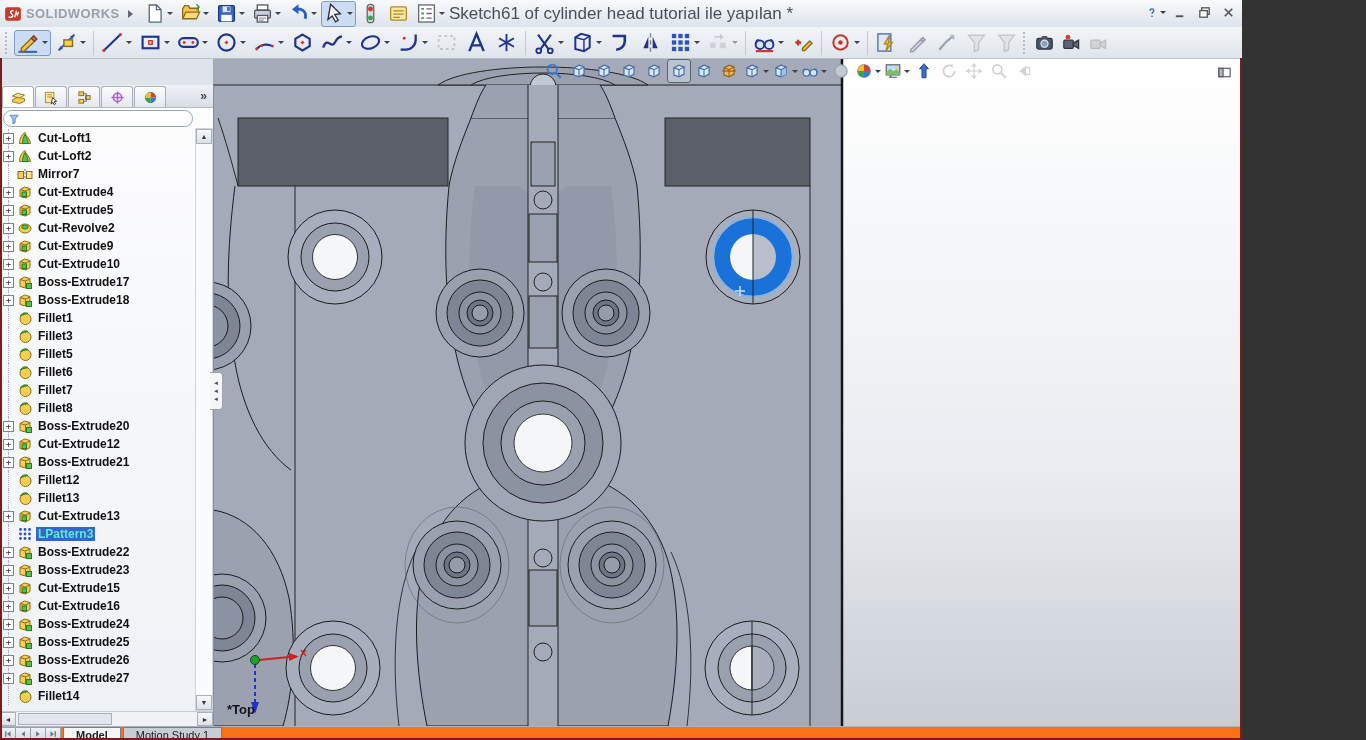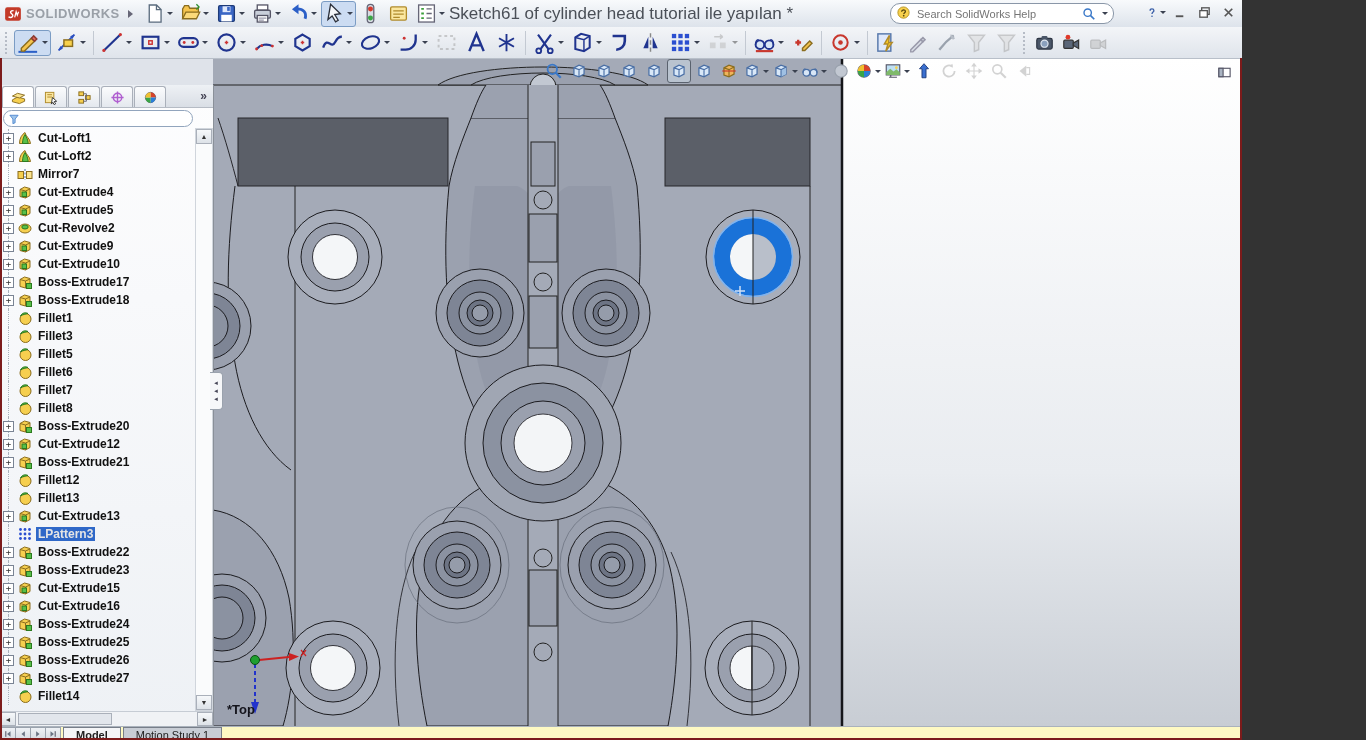--- a/index.html
+++ b/index.html
@@ -49,37 +49,37 @@
   #fm-overflow{margin-left:auto;margin-right:6px;font-size:12px;color:#445;font-weight:bold;align-self:center;}
   #filter-row{flex:none;padding:2px 20px 1px 3px;}
   #filter-box{height:15px;border:1px solid #92a5bd;border-radius:9px;background:#fff;display:flex;align-items:center;padding:0 4px;}
   #tree{flex:1;overflow:hidden;padding-top:1px;}
   .trow{height:18px;display:flex;align-items:center;font-size:12px;color:#101010;padding-left:3px;position:relative;}
   .trow::before{content:'';position:absolute;left:8px;top:0;bottom:0;border-left:1px dotted #aab0ba;}
   .plus{width:9px;height:9px;box-sizing:content-box;border:1px solid #7a8494;background:#fff;font-size:9px;line-height:8px;text-align:center;color:#333;margin-right:3px;flex:none;z-index:1;font-family:"DejaVu Sans Mono",monospace;}
   .plus-sp{width:14px;flex:none;}
   .ticon{width:16px;height:16px;margin-right:3px;flex:none;display:inline-flex;z-index:1;}
   .tlabel{white-space:nowrap;padding:0 2px;z-index:1;font-weight:bold;}
-  .tlabel.selected{background:#2f68c8;color:#e5e5e5;}
+  .tlabel.selected{background:#2f68c8;color:#5eead4;}
   #vscroll{position:absolute;right:0;top:43px;width:16px;bottom:15px;background:#fafbfc;border:1px solid #d0d5dc;z-index:12;}
   .varrow{position:absolute;left:0;right:0;height:13px;background:linear-gradient(#f6f8fa,#dde2e8);border:1px solid #aab0ba;display:flex;align-items:center;justify-content:center;font-size:7px;color:#333;}
   #hscroll{flex:none;height:14px;background:#f0f2f5;border-top:1px solid #c6ccd4;display:flex;align-items:center;}
   .harrow{width:14px;height:12px;flex:none;display:flex;align-items:center;justify-content:center;font-size:7px;color:#333;background:linear-gradient(#f6f8fa,#dde2e8);border:1px solid #aab0ba;}
   #hthumb{width:92px;height:10px;background:#e2e6ec;border:1px solid #aab0ba;margin-left:2px;}
   #hspacer{margin-left:auto;}
 
   #collapse-handle{position:absolute;left:210px;top:314px;width:12px;height:36px;background:#f6f7f9;border:1px solid #9aa2ad;border-left:none;border-radius:0 4px 4px 0;display:flex;flex-direction:column;align-items:center;justify-content:center;font-size:6px;color:#445;z-index:12;line-height:8px;}
 
   
   #taskpane{position:absolute;right:0;top:27px;width:21px;height:641px;background:linear-gradient(90deg,#eaf1fa,#cfdcec);border-left:1px solid #9ab0cc;z-index:12;}
   #taskpane-tabs{display:flex;flex-direction:column;gap:2px;margin-top:30px;}
   .tp-tab{width:19px;height:24px;background:linear-gradient(#fdfeff,#dce8f5);border:1px solid #9ab0cc;border-right:none;border-radius:4px 0 0 4px;display:flex;align-items:center;justify-content:center;margin-left:1px;}
 
   
-  #statusbar{position:absolute;left:0;top:726px;width:1366px;height:14px;background:#fef9c3;border-top:1px solid #aab2bc;display:flex;align-items:stretch;z-index:30;}
+  #statusbar{position:absolute;left:0;top:726px;width:1366px;height:14px;background:#f97316;border-top:1px solid #aab2bc;display:flex;align-items:stretch;z-index:30;}
   .nav-btn{width:14px;display:flex;align-items:center;justify-content:center;background:linear-gradient(#eef1f5,#d6dbe2);border:1px solid #9aa2ad;border-left:none;}
   .nav-btn:first-child{border-left:1px solid #9aa2ad;}
   .ms-tab{padding:0 12px;display:flex;align-items:center;background:#c8cdd5;border:1px solid #777e89;border-bottom:none;font-size:11px;color:#222;margin-left:2px;white-space:nowrap;}
   .ms-tab.active{background:#f4f5f7;font-weight:bold;}
 
   
   .edge{position:absolute;background:#7c1b1b;z-index:40;}
   #edge-l{left:0;top:58px;bottom:0;width:2px;}
   #edge-r{right:0;top:58px;bottom:0;width:2px;}
   #edge-b{left:0;right:0;bottom:0;height:2px;}
@@ -165,37 +165,20 @@
         <span class="tbtn">
           <svg width="21" height="21" viewBox="0 0 16 16">
             <rect x="2" y="1.5" width="12" height="13" fill="#ffffff" stroke="#667"></rect>
             <path d="M4 4.5h2M4 8h2M4 11.5h2" stroke="#3a9f3a" stroke-width="1.4"></path>
             <path d="M8 4.5h4M8 8h4M8 11.5h4" stroke="#667"></path>
           </svg>
           <span class="dda"></span>
         </span>
       </div>
     <div id="title-text">Sketch61 of cylinder head tutorial ile yapılan *</div>
-    <div id="search-box">
-      <span id="search-balloon">
-          <svg width="15" height="15" viewBox="0 0 16 16">
-            <circle cx="8" cy="7" r="6" fill="#f8d14d" stroke="#b5921f"></circle>
-            <path d="M6 6.2c0-2.5 4-2.6 4-.4 0 1.4-1.7 1.4-1.7 2.8" fill="none" stroke="#5a4a10" stroke-width="1.4"></path>
-            <circle cx="8.2" cy="10.3" r=".9" fill="#5a4a10"></circle>
-          </svg>
-        </span>
-      <input id="search-input" placeholder="Search SolidWorks Help" style="">
-      <span id="search-mag">
-          <svg width="14" height="14" viewBox="0 0 16 16">
-            <circle cx="6.5" cy="6.5" r="4.2" fill="none" stroke="#3a78c8" stroke-width="1.6"></circle>
-            <path d="M9.6 9.6 14 14" stroke="#3a78c8" stroke-width="2"></path>
-          </svg>
-        </span>
-      <span class="dda"></span>
-    </div>
     <div id="title-controls">
         <span class="wbtn">
           <svg width="15" height="15" viewBox="0 0 16 16">
             <path d="M5.5 5.5C5.5 2.5 10.5 2.5 10.5 5.5c0 2-2.5 2-2.5 4.5" fill="none" stroke="#3a5fa8" stroke-width="1.8"></path>
             <circle cx="8" cy="13" r="1.1" fill="#3a5fa8"></circle>
           </svg>
           <span class="dda"></span>
         </span>
         <span class="wbtn">
           <svg width="15" height="15" viewBox="0 0 16 16">

